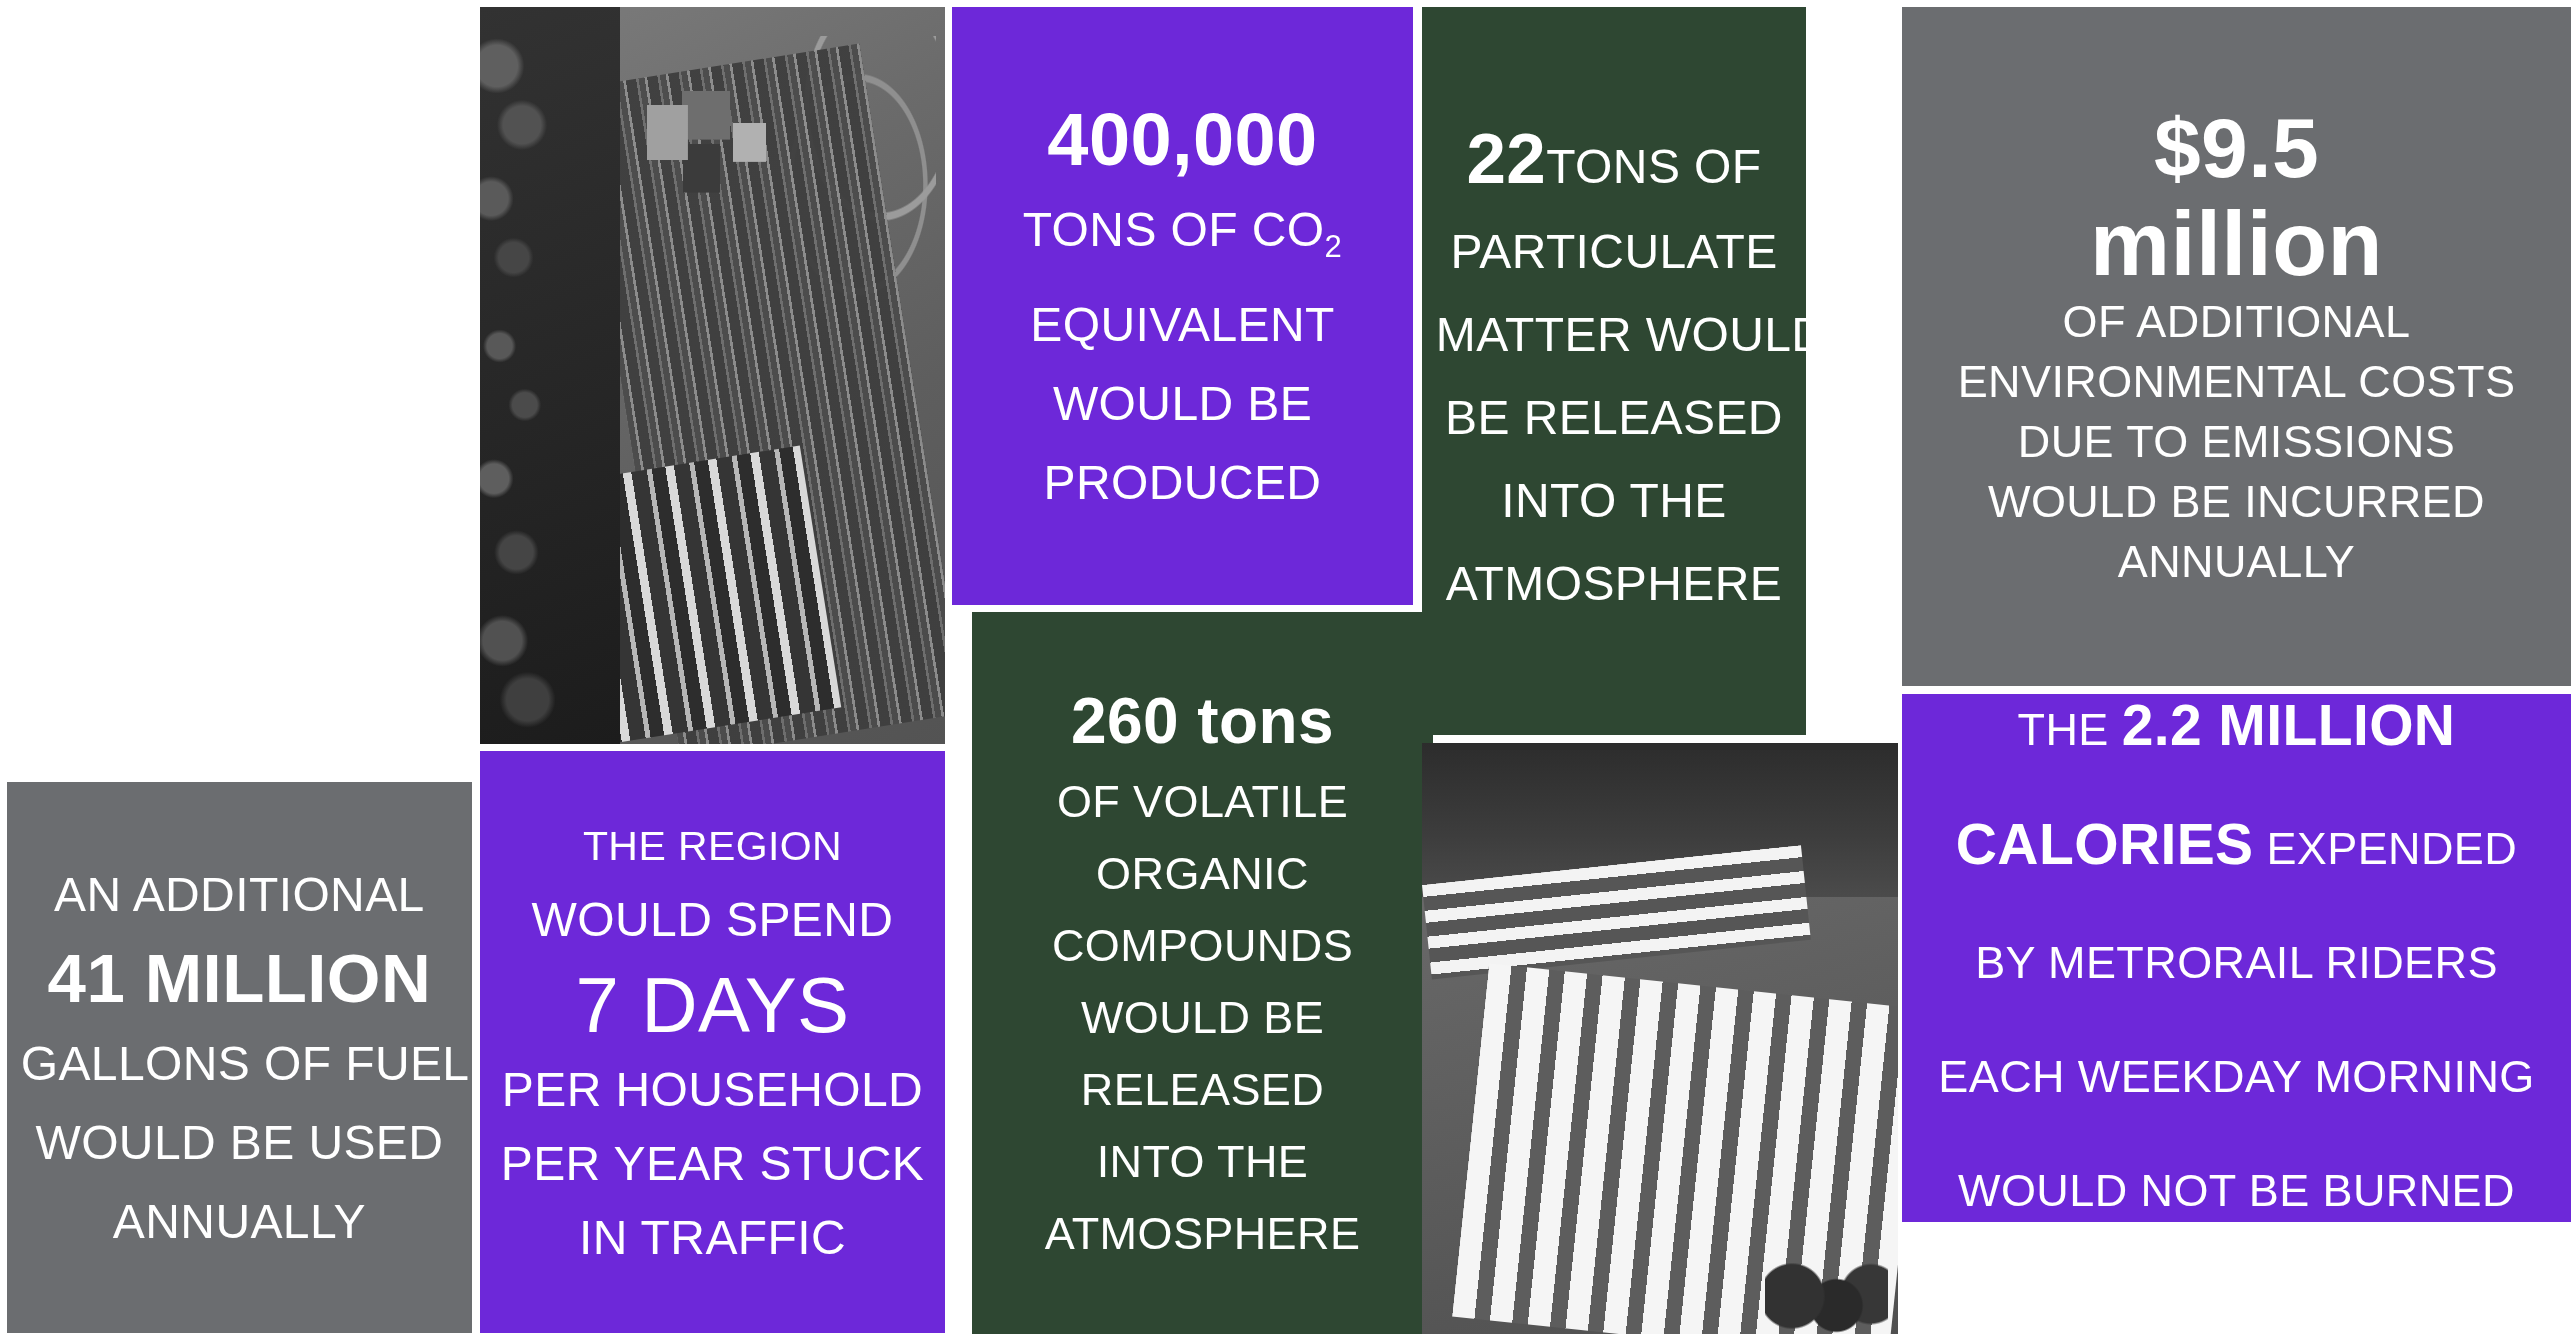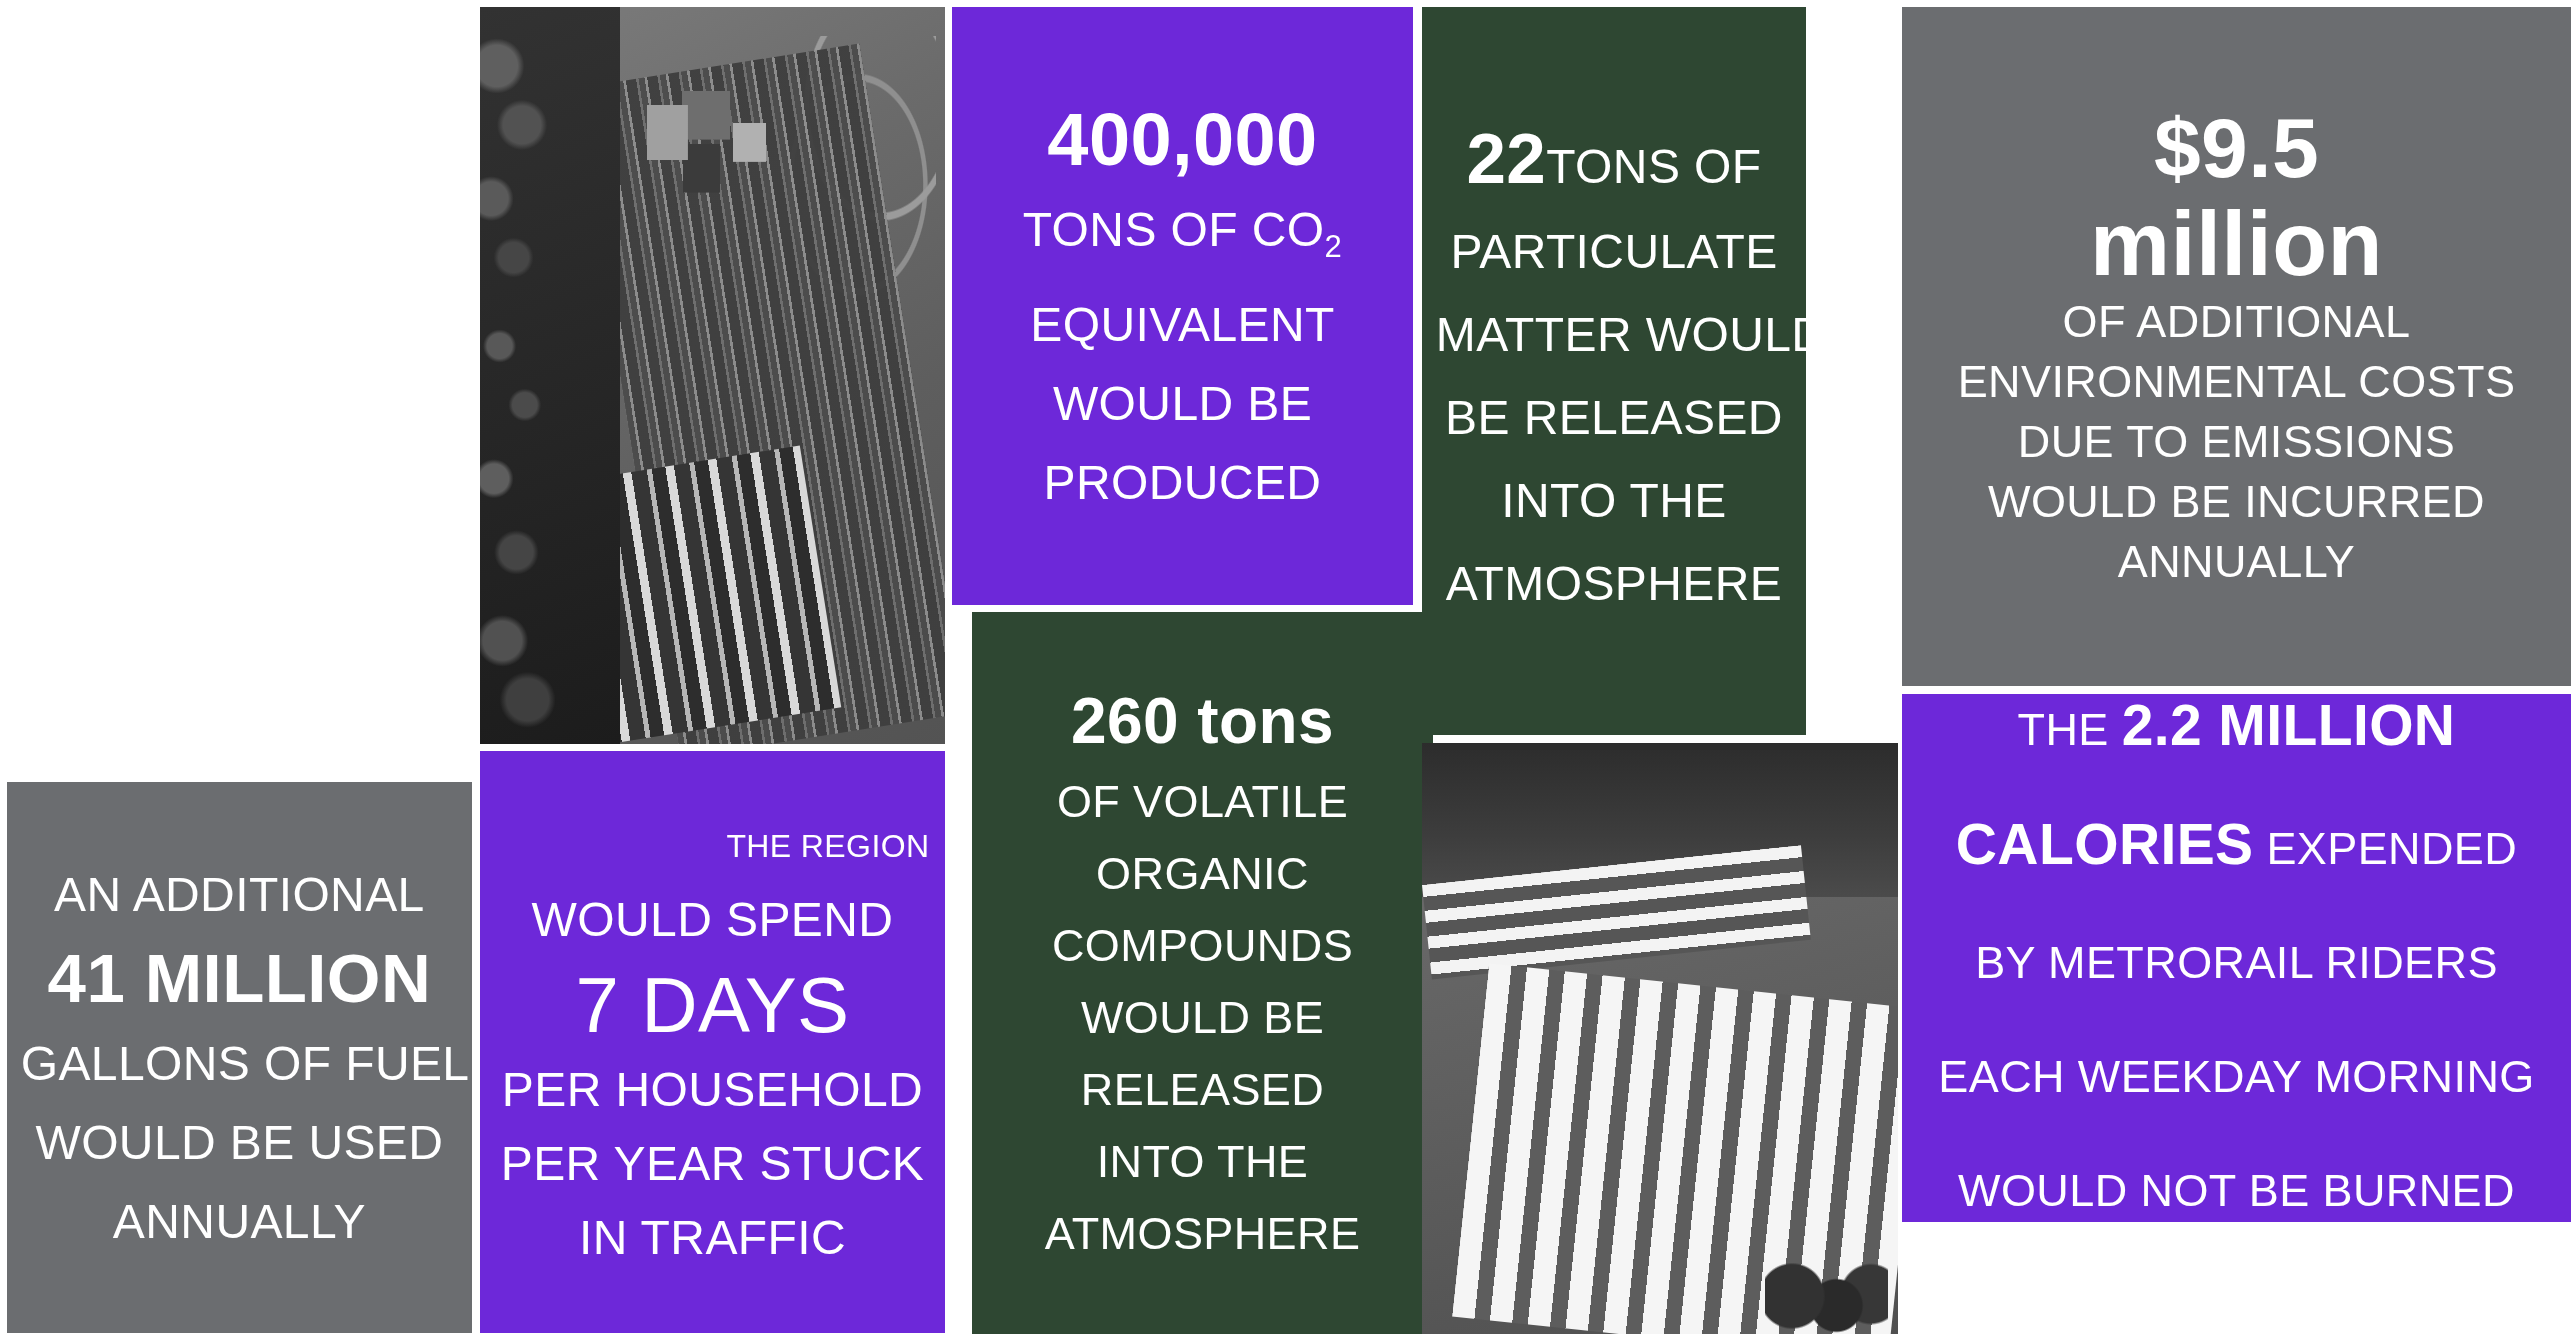--- a/index.html
+++ b/index.html
@@ -148,21 +148,21 @@
       <div class="ground"></div>
       <div class="roads"></div>
       <div class="tracks"></div>
       <div class="platforms"></div>
       <div class="bldgs"></div>
       <div class="trees"></div>
     </div>
   </div>
 
   <div class="panel green-light" style="left:480px;top:751px;width:465px;height:582px;padding:20.7px 15.5px;">
-    <span class="line lt" style="font-size:32px;line-height:74px;text-align:right;">THE REGION</span>
+    <span class="line lt" style="font-size:41px;line-height:74px;">THE REGION</span>
     <span class="line lt" style="font-size:48px;line-height:74px;">WOULD SPEND</span>
     <span class="line lt" style="font-size:78px;line-height:96px;">7 DAYS</span>
     <span class="line lt" style="font-size:48px;line-height:74px;">PER HOUSEHOLD</span>
     <span class="line lt" style="font-size:48px;line-height:74px;">PER YEAR STUCK</span>
     <span class="line lt" style="font-size:48px;line-height:74px;">IN TRAFFIC</span>
   </div>
 
   <div class="panel green-light" style="left:952px;top:6.9px;width:461px;height:598px;padding:19px 15.5px;">
     <span class="line bold" style="font-size:74px;line-height:100px;">400,000</span>
     <span class="line lt" style="font-size:48px;line-height:79px;">

